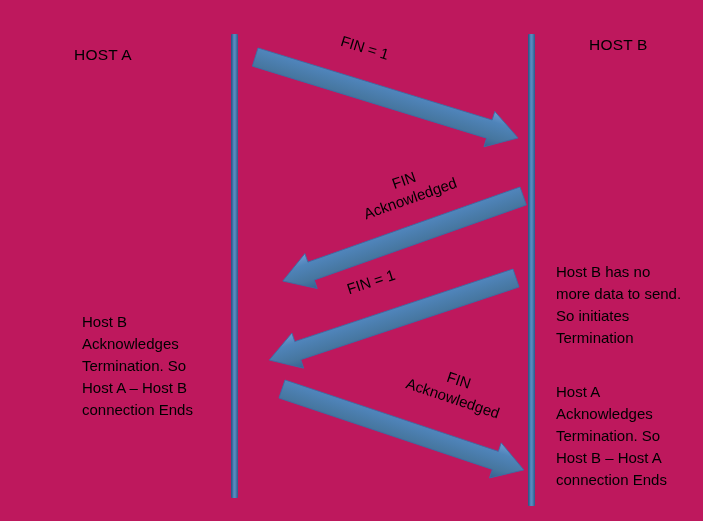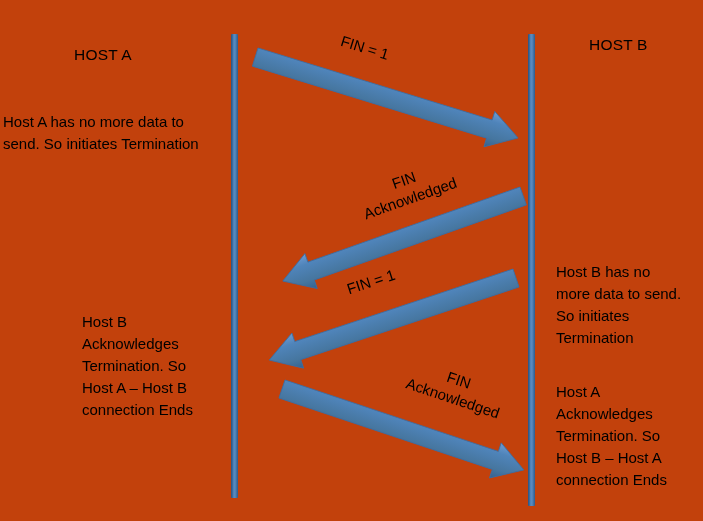--- a/index.html
+++ b/index.html
@@ -4,21 +4,21 @@
 <style>
   html, body {
     margin: 0;
     padding: 0;
     background: #ffffff;
   }
   #canvas {
     position: relative;
     width: 703px;
     height: 521px;
-    background: #c2410c;
+    background: #be185d;
     overflow: hidden;
     font-family: "Liberation Sans", sans-serif;
     color: #000000;
   }
   .lifeline {
     position: absolute;
     width: 7px;
     border-radius: 1px;
     background: linear-gradient(to right, #2e5b8c 0%, #2e5b8c 14%, #4a7fb5 30%, #5b8cc0 55%, #3a6b9e 85%, #2e5b8c 100%);
   }
@@ -74,22 +74,20 @@
 <body>
 
 <div id="canvas">
 
   <div class="lifeline" id="lifeline-a"></div>
   <div class="lifeline" id="lifeline-b"></div>
 
   <div class="host-title" id="host-a-title">HOST A</div>
   <div class="host-title" id="host-b-title">HOST B</div>
 
-  <div class="note" id="note-a-top">Host A has no more data to
-send. So initiates Termination</div>
   <div class="note" id="note-b-mid">Host B has no
 more data to send.
 So initiates
 Termination</div>
   <div class="note" id="note-a-bot">Host B
 Acknowledges
 Termination. So
 Host A – Host  B
 connection Ends</div>
   <div class="note" id="note-b-bot">Host A

